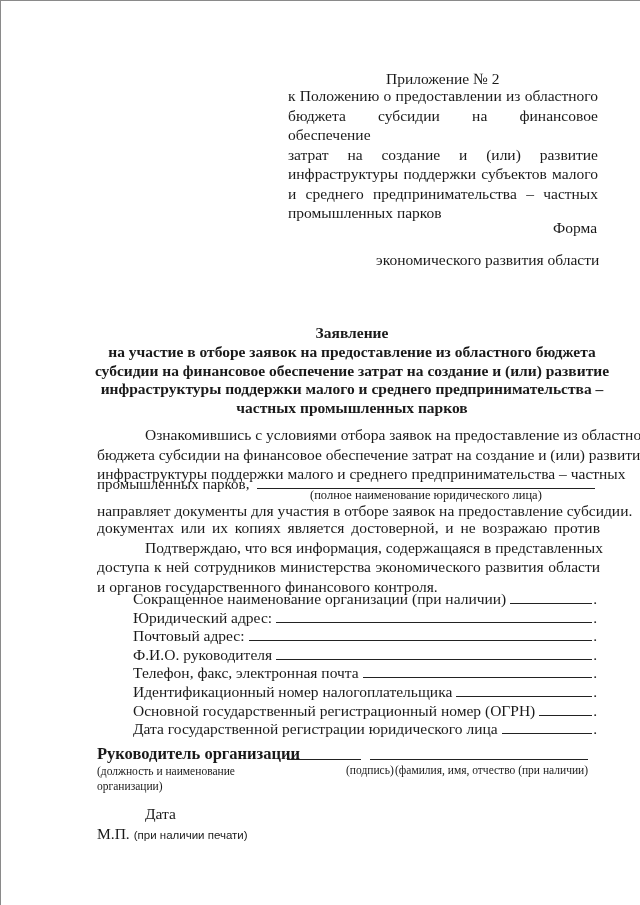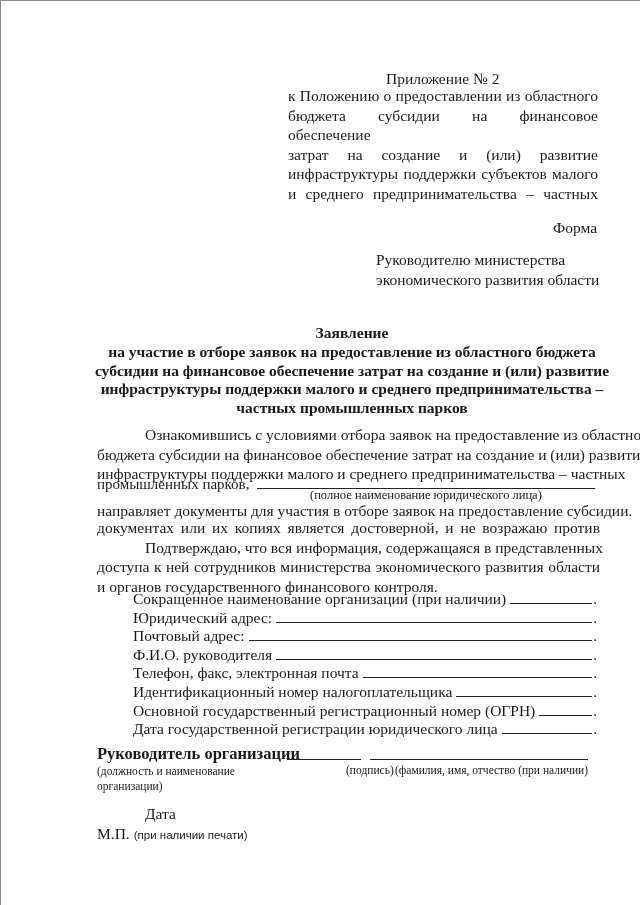--- a/index.html
+++ b/index.html
@@ -68,26 +68,26 @@
 <div class="page-border-top"></div>
 <div class="page-border-left"></div>
 
 <div class="appendix-title">Приложение № 2</div>
 <div class="appendix-text">
   <span class="line">к Положению о предоставлении из областного</span>
   <span class="line">бюджета субсидии на финансовое обеспечение</span>
   <span class="line">затрат на создание и (или) развитие</span>
   <span class="line">инфраструктуры поддержки субъектов малого</span>
   <span class="line">и среднего предпринимательства – частных</span>
+  <span class="line last">промышленных парков</span>
 </div>
 
 <div class="form-label">Форма</div>
 
 <div class="addressee">
-  <div>Руководителю министерства</div>
   <div>экономического развития области</div>
 </div>
 
 <div class="statement-title">
   <div>Заявление</div>
   <div>на участие в отборе заявок на предоставление из областного бюджета</div>
   <div>субсидии на финансовое обеспечение затрат на создание и (или) развитие</div>
   <div>инфраструктуры поддержки малого и среднего предпринимательства –</div>
   <div>частных промышленных парков</div>
 </div>

